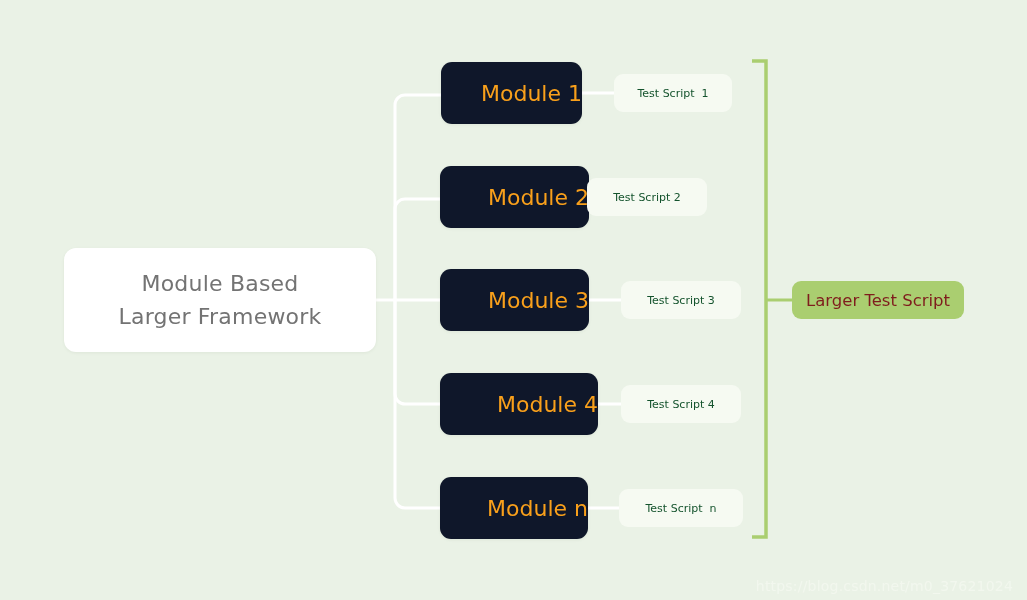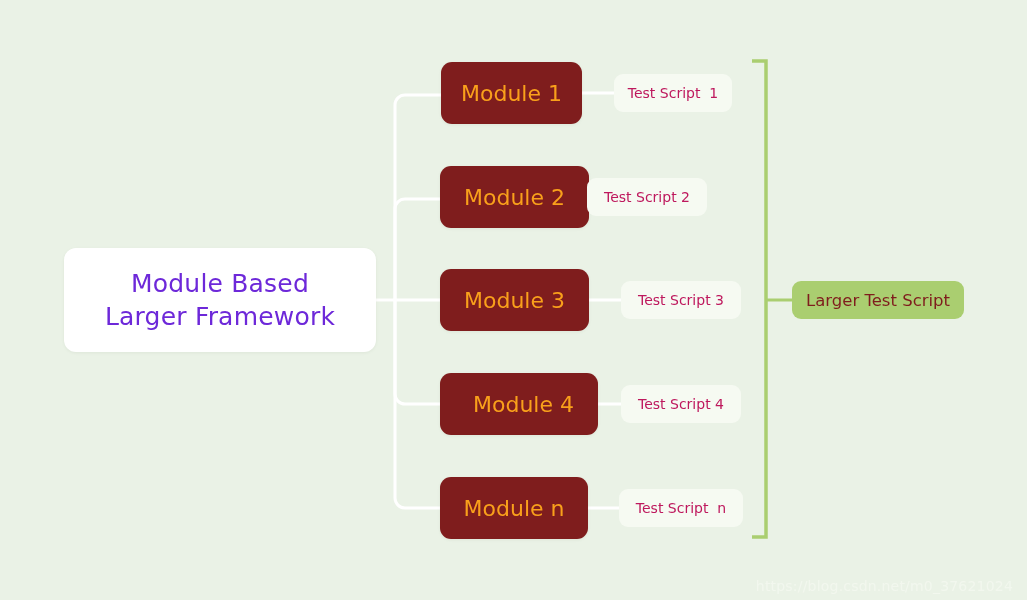--- a/index.html
+++ b/index.html
@@ -40,59 +40,59 @@
     background: #ffffff;
     border-radius: 12px;
     box-shadow: 0 1px 3px rgba(120,140,110,0.10);
     display: flex;
     flex-direction: column;
     align-items: center;
     justify-content: center;
     z-index: 3;
   }
   .root-line {
-    color: #6d28d9;
-    font-size: 25px;
+    color: #737373;
+    font-size: 22px;
     line-height: 33px;
     letter-spacing: 0.2px;
     white-space: nowrap;
   }
 
   
   .module-node {
     position: absolute;
     height: 62px;
-    background: #7f1d1d;
+    background: #0f172a;
     border-radius: 11px;
     box-shadow: 0 1px 3px rgba(120,140,110,0.10);
     display: flex;
     align-items: center;
-    justify-content: center;
+    justify-content: flex-end;
     z-index: 3;
   }
   .module-label {
     color: #f9a01b;
     font-size: 22px;
     white-space: nowrap;
   }
 
   
   .script-node {
     position: absolute;
     height: 38px;
     background: #f6faf2;
     border-radius: 9px;
     display: flex;
     align-items: center;
     justify-content: center;
     z-index: 3;
   }
   .script-label {
-    color: #be185d;
-    font-size: 14px;
+    color: #14532d;
+    font-size: 11px;
     white-space: pre;
   }
 
   
   .pill-node {
     position: absolute;
     left: 792px;
     top: 281px;
     width: 172px;
     height: 38px;

